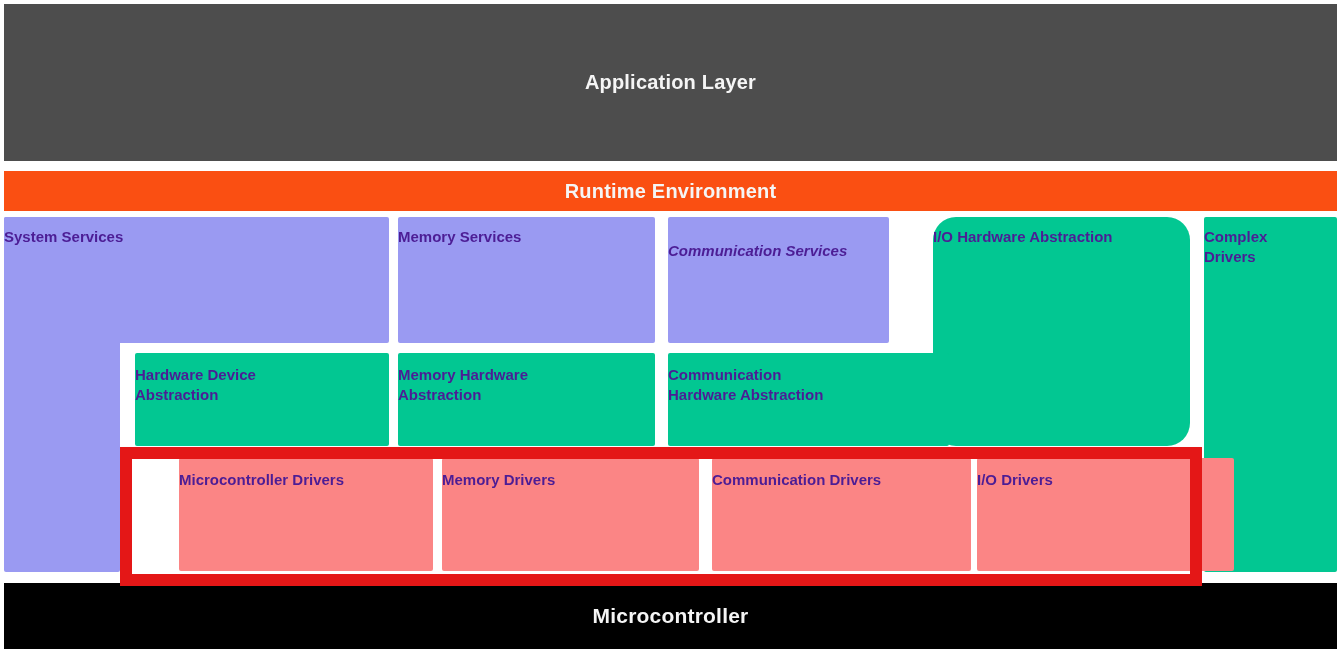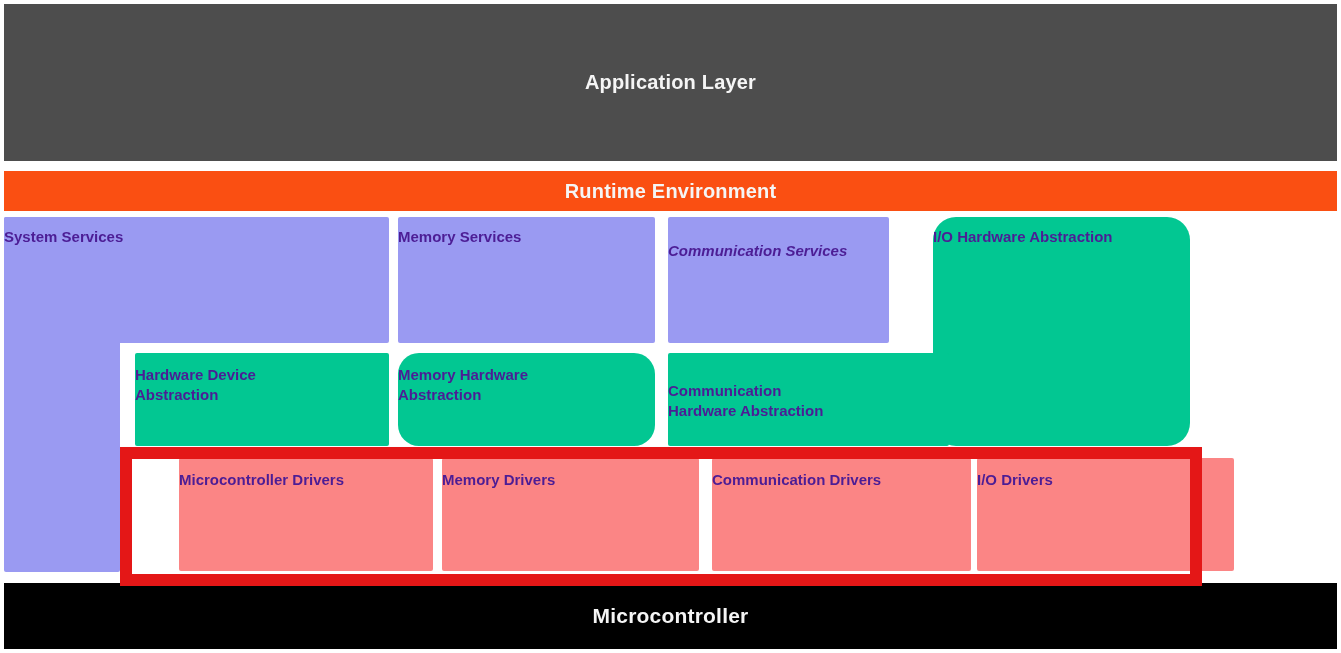--- a/index.html
+++ b/index.html
@@ -56,22 +56,22 @@
   .ss-wide   { left: 4px;   top: 217px; width: 385px; height: 126px; padding-top: 10px; }
   .ss-column { left: 4px;   top: 217px; width: 116px; height: 355px; }
   .mem-srv   { left: 398px; top: 217px; width: 257px; height: 126px; padding-top: 10px; }
   .com-srv   { left: 668px; top: 217px; width: 221px; height: 126px; padding-top: 24px; font-style: italic; }
 
   
   .green { background: var(--color-hardware-abstraction, #02c792); }
   .io-hwa   { left: 933px;  top: 217px; width: 257px; height: 229px; padding-top: 10px; border-radius: 23px; }
   .cdd      { left: 1204px; top: 217px; width: 133px; height: 355px; padding-top: 10px; }
   .obd-hwa  { left: 135px;  top: 353px; width: 254px; height: 93px;  padding-top: 12px; }
-  .mem-hwa  { left: 398px;  top: 353px; width: 257px; height: 93px;  padding-top: 12px; border-radius: 21px; }
-  .com-hwa  { left: 668px;  top: 353px; width: 281px; height: 93px;  padding-top: 28px; }
+  .mem-hwa  { left: 398px;  top: 353px; width: 257px; height: 93px;  padding-top: 12px; }
+  .com-hwa  { left: 668px;  top: 353px; width: 281px; height: 93px;  padding-top: 12px; }
 
   
   .salmon { background: var(--color-drivers, #fb8585); margin-left: 44px; }
   .mcu-drv { left: 135px; top: 458px; width: 254px; height: 113px; padding-top: 12px; }
   .mem-drv { left: 398px; top: 458px; width: 257px; height: 113px; padding-top: 12px; }
   .com-drv { left: 668px; top: 458px; width: 259px; height: 113px; padding-top: 12px; }
   .io-drv  { left: 933px; top: 458px; width: 257px; height: 113px; padding-top: 12px; }
 
   
   .highlight {
@@ -110,20 +110,24 @@
   </div>
 
   <div class="blk purple com-srv">
     <span class="label">Communication Services</span>
   </div>
 
   <div class="blk green io-hwa">
     <span class="label">I/O Hardware Abstraction</span>
   </div>
 
+  <div class="blk green cdd">
+    <span class="label">Complex
+Drivers</span>
+  </div>
 
   <div class="blk green obd-hwa">
     <span class="label">Hardware Device
 Abstraction</span>
   </div>
   <div class="blk green mem-hwa">
     <span class="label">Memory Hardware
 Abstraction</span>
   </div>
   <div class="blk green com-hwa">

